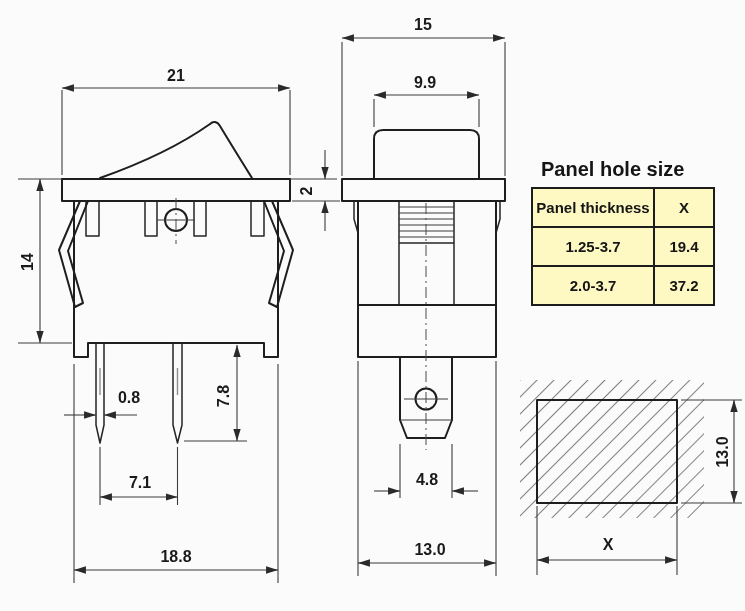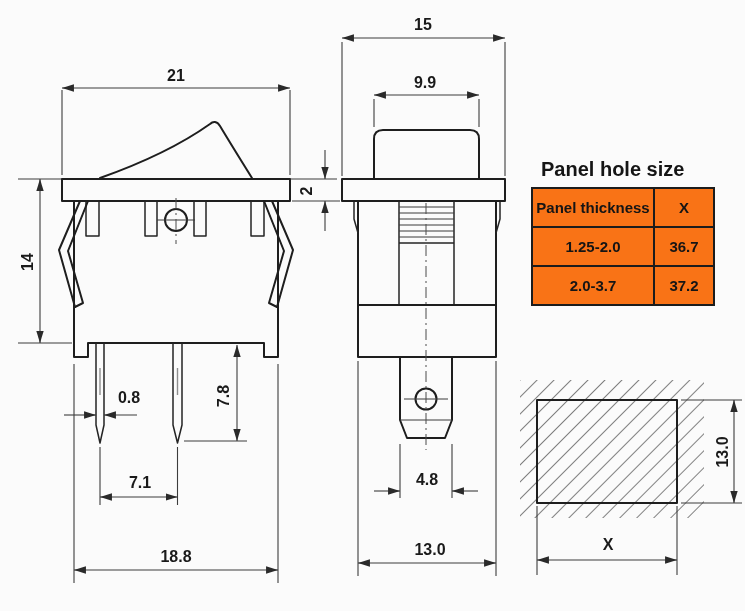--- a/index.html
+++ b/index.html
@@ -16,21 +16,21 @@
   .g15{stroke:#242424;stroke-width:1.5;fill:none;stroke-linejoin:round;}
   .g1{stroke:#3a3a3a;stroke-width:1;fill:none;}
   
   .dim{stroke:#3c3c3c;stroke-width:1.1;fill:none;}
   .cl{stroke:#4a4a4a;stroke-width:1;fill:none;stroke-dasharray:11 4 2 4;}
   .mark{stroke:#8d8d8d;stroke-width:1.4;fill:none;}
   .dimtext{font:bold 16px "Liberation Sans",sans-serif;fill:#1a1a1a;}
   
   .table-wrap{position:absolute;left:518px;top:158px;width:188px;color:#151515;padding-left:13px;}
   .table-title{font-size:20px;font-weight:bold;margin:0 0 6px 10px;white-space:nowrap;}
-  table.panel-table{border-collapse:collapse;table-layout:fixed;background:#f97316;}
+  table.panel-table{border-collapse:collapse;table-layout:fixed;background:#fef9c3;}
   table.panel-table td,table.panel-table th{
     border:2px solid #1c1c1c;
     text-align:center;vertical-align:middle;
     font-weight:bold;font-size:15px;
     height:37px;padding:0;
   }
   .col-thk{width:120px;}
   .col-x{width:58px;}
 </style>
 </head>
@@ -212,22 +212,22 @@
 
   <div class="table-wrap">
     <div class="table-title">Panel hole size</div>
     <table class="panel-table">
       <tbody>
         <tr>
           <th class="col-thk">Panel thickness</th>
           <th class="col-x">X</th>
         </tr>
         <tr>
-          <td>1.25-2.0</td>
-          <td>36.7</td>
+          <td>1.25-3.7</td>
+          <td>19.4</td>
         </tr>
         <tr>
           <td>2.0-3.7</td>
           <td>37.2</td>
         </tr>
       </tbody>
     </table>
   </div>
 
 </div>

